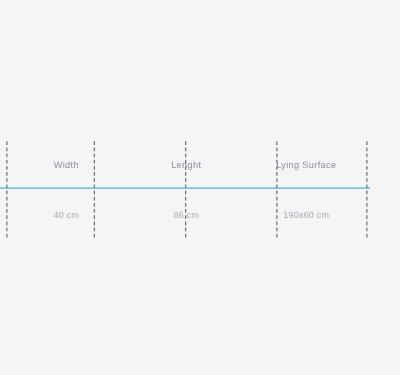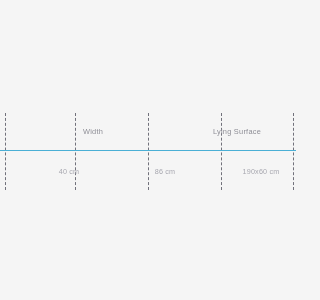--- a/index.html
+++ b/index.html
@@ -38,21 +38,21 @@
     left: 0;
     top: 150px;
     width: 296px;
     height: 0;
     border-top: 1.6px solid #4aafd5;
   }
 
   
   .row {
     position: absolute;
-    left: 16px;
+    left: 0;
     width: 288px;
     display: flex;
   }
   #header-row { top: 0; height: 37px; }
   #value-row  { top: 39px; height: 38px; }
 
   .cell {
     flex: 1 1 0;
     display: flex;
     align-items: center;
@@ -79,20 +79,21 @@
 <div id="spec-table">
 
   <div class="divider" style="left:0px;"></div>
   <div class="divider" style="left:70px;"></div>
   <div class="divider" style="left:143px;"></div>
   <div class="divider" style="left:216px;"></div>
   <div class="divider" style="left:288px;"></div>
 
   <div class="row" id="header-row">
     <div class="cell header-cell">Width</div>
+    <div class="cell header-cell">Lenght</div>
     <div class="cell header-cell">Lying Surface</div>
   </div>
 
   <div class="row" id="value-row">
     <div class="cell value-cell">40 cm</div>
     <div class="cell value-cell">86 cm</div>
     <div class="cell value-cell">190x60 cm</div>
   </div>
 
 </div>

